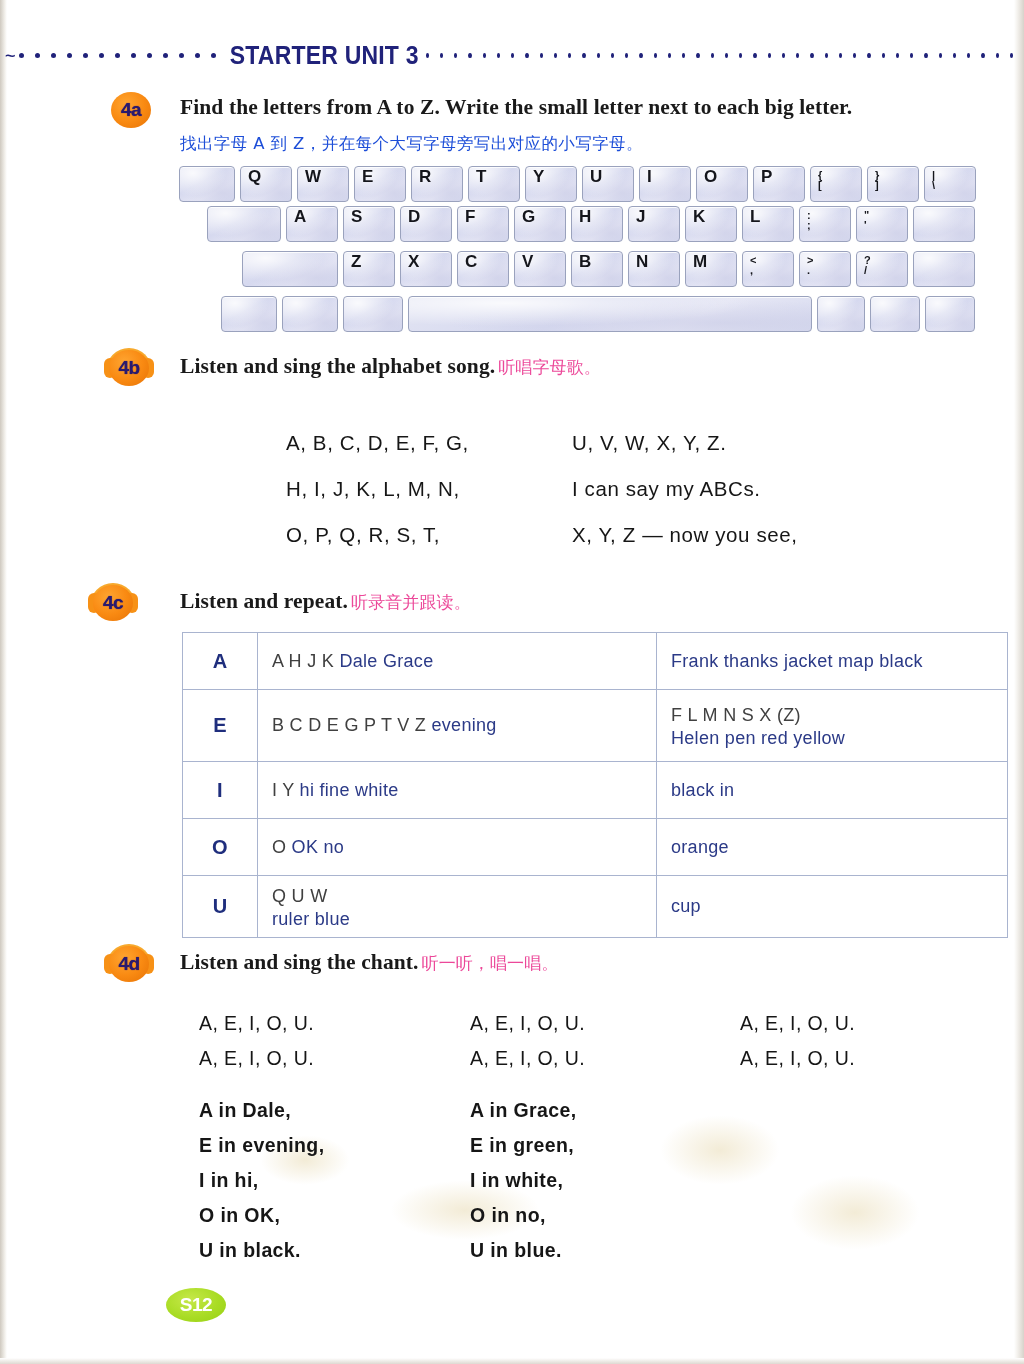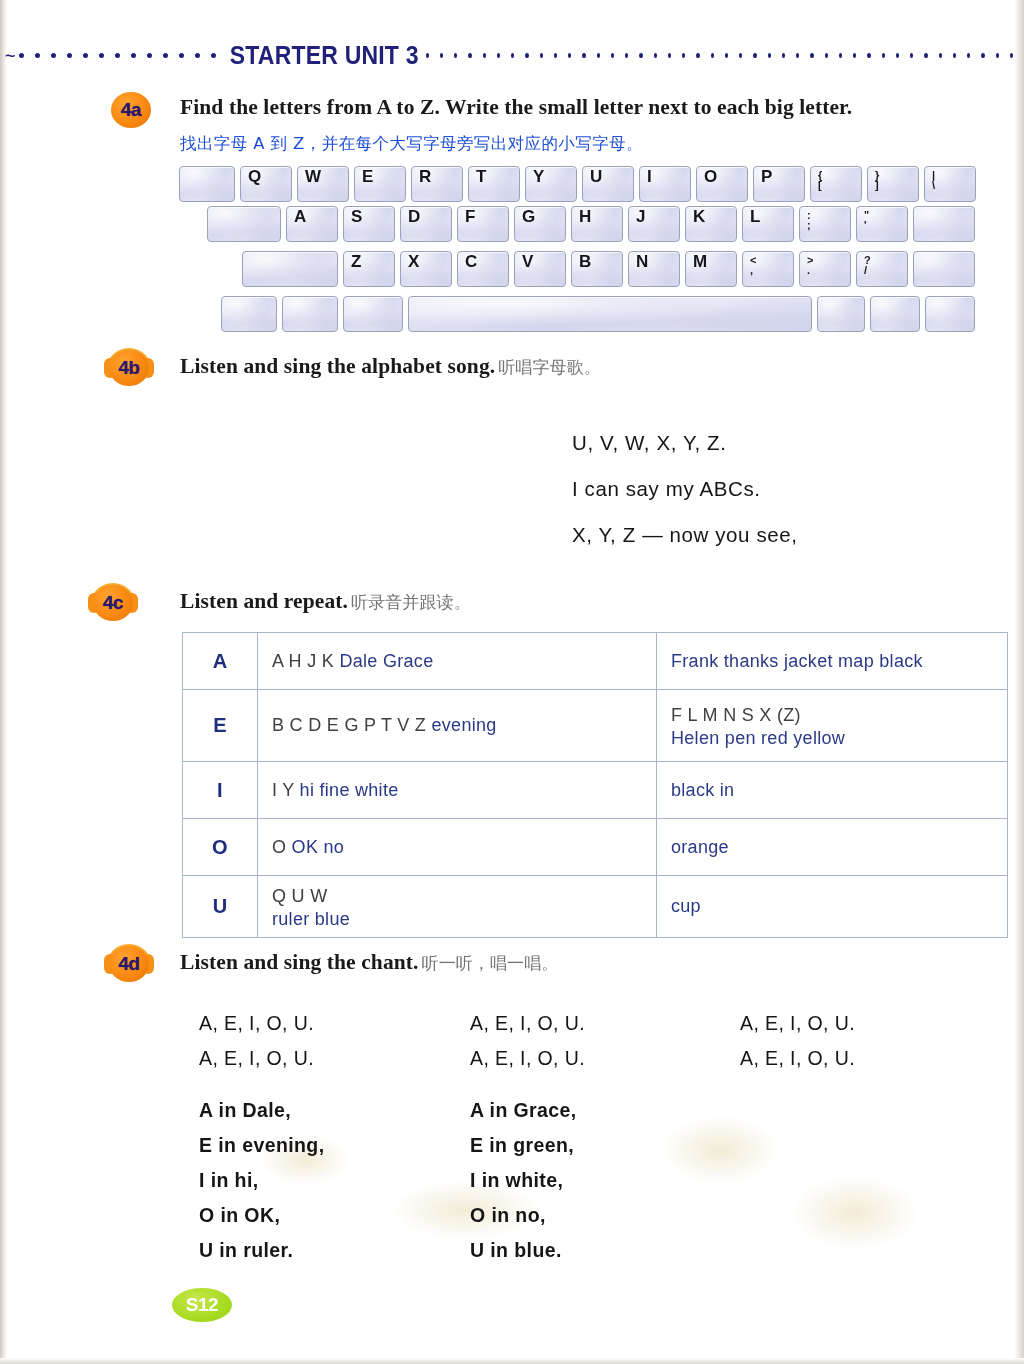--- a/index.html
+++ b/index.html
@@ -137,21 +137,21 @@
     font-family: "Liberation Serif", serif;
     font-weight: 700;
     font-size: 21.5px;
     color: #1a1a1a;
     letter-spacing: 0.1px;
   }
   .instruction .zh {
     font-family: "DejaVu Sans", sans-serif;
     font-weight: 400;
     font-size: 17px;
-    color: #737373;
+    color: #ec4899;
     margin-left: 3px;
   }
   .zh-line {
     font-family: "DejaVu Sans", sans-serif;
     font-size: 16.5px;
     color: #1d4ed8;
     letter-spacing: 0.4px;
   }
 
   
@@ -500,20 +500,25 @@
       <div class="ear l"></div>
       <div class="ear r"></div>
       <div class="orb"></div>
       <div class="num">4b</div>
     </div>
     <div class="instruction" style="position:absolute;left:180px;top:6px;">
       <span>Listen and sing the alphabet song.</span><span class="zh">听唱字母歌。</span>
     </div>
   </div>
 
+  <div class="verse" style="left:286px;top:420px;">
+    <div>A, B, C, D, E, F, G,</div>
+    <div>H, I, J, K, L, M, N,</div>
+    <div>O, P, Q, R, S, T,</div>
+  </div>
   <div class="verse" style="left:572px;top:420px;">
     <div>U, V, W, X, Y, Z.</div>
     <div>I can say my ABCs.</div>
     <div>X, Y, Z — now you see,</div>
   </div>
 
   <div class="task" style="left:0;top:583px;width:1024px;">
     <div class="badge headset" style="left:88px;top:0px;">
       <div class="band"></div>
       <div class="ear l"></div>
@@ -580,25 +585,25 @@
   <div class="chant" style="left:740px;top:1006px;">
     <div>A, E, I, O, U.</div>
     <div>A, E, I, O, U.</div>
   </div>
 
   <div class="chant bold-ish" style="left:199px;top:1093px;">
     <div>A in Dale,</div>
     <div>E in evening,</div>
     <div>I in hi,</div>
     <div>O in OK,</div>
-    <div>U in ruler.</div>
+    <div>U in black.</div>
   </div>
   <div class="chant bold-ish" style="left:470px;top:1093px;">
     <div>A in Grace,</div>
     <div>E in green,</div>
     <div>I in white,</div>
     <div>O in no,</div>
     <div>U in blue.</div>
   </div>
 
-  <div class="pagenum" style="left:172px;top:1288px;">S12</div>
+  <div class="pagenum" style="left:166px;top:1288px;">S12</div>
 
 </div>
 
 </body></html>

